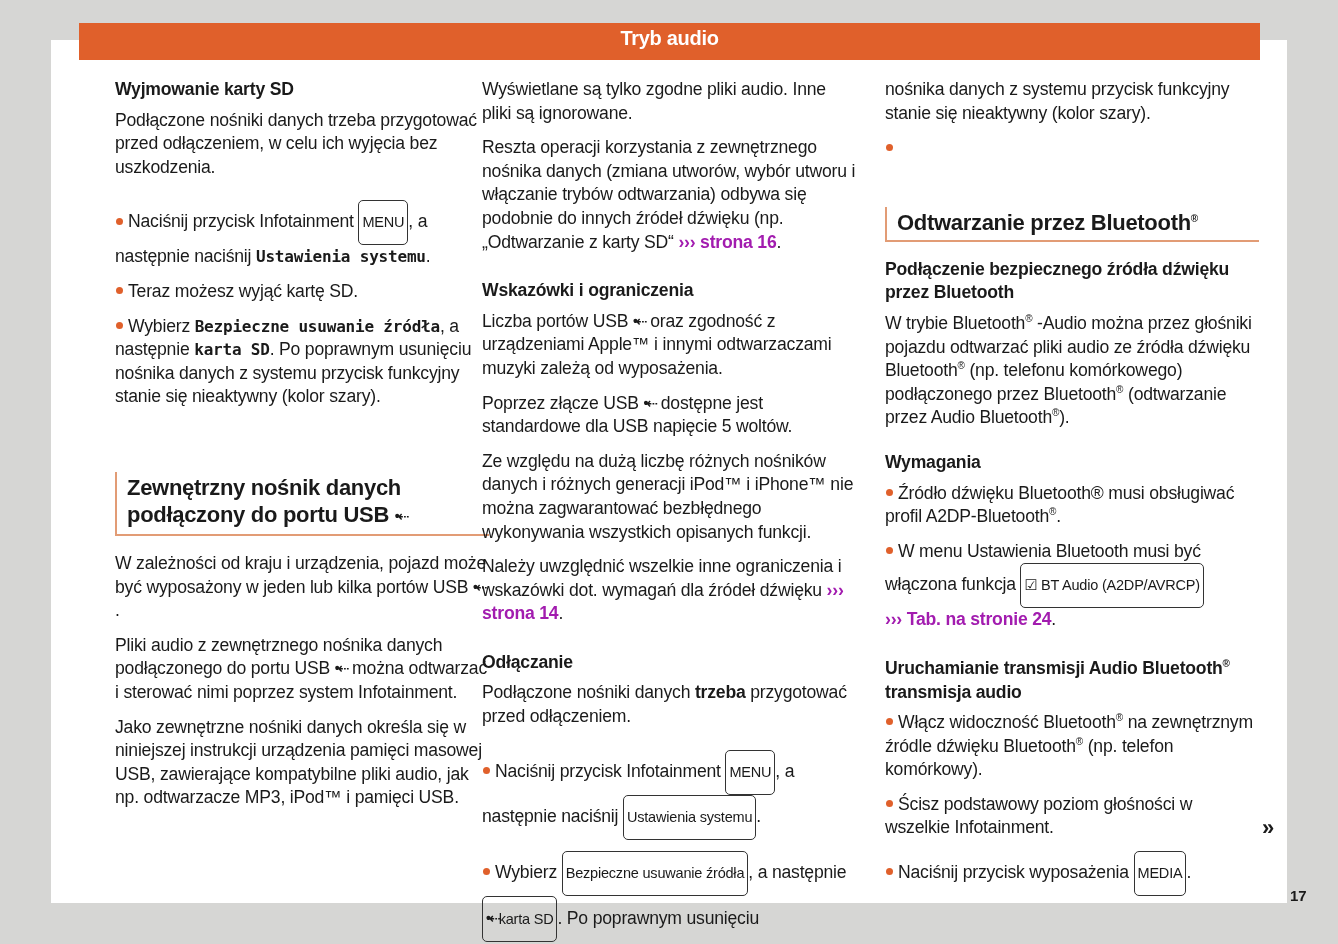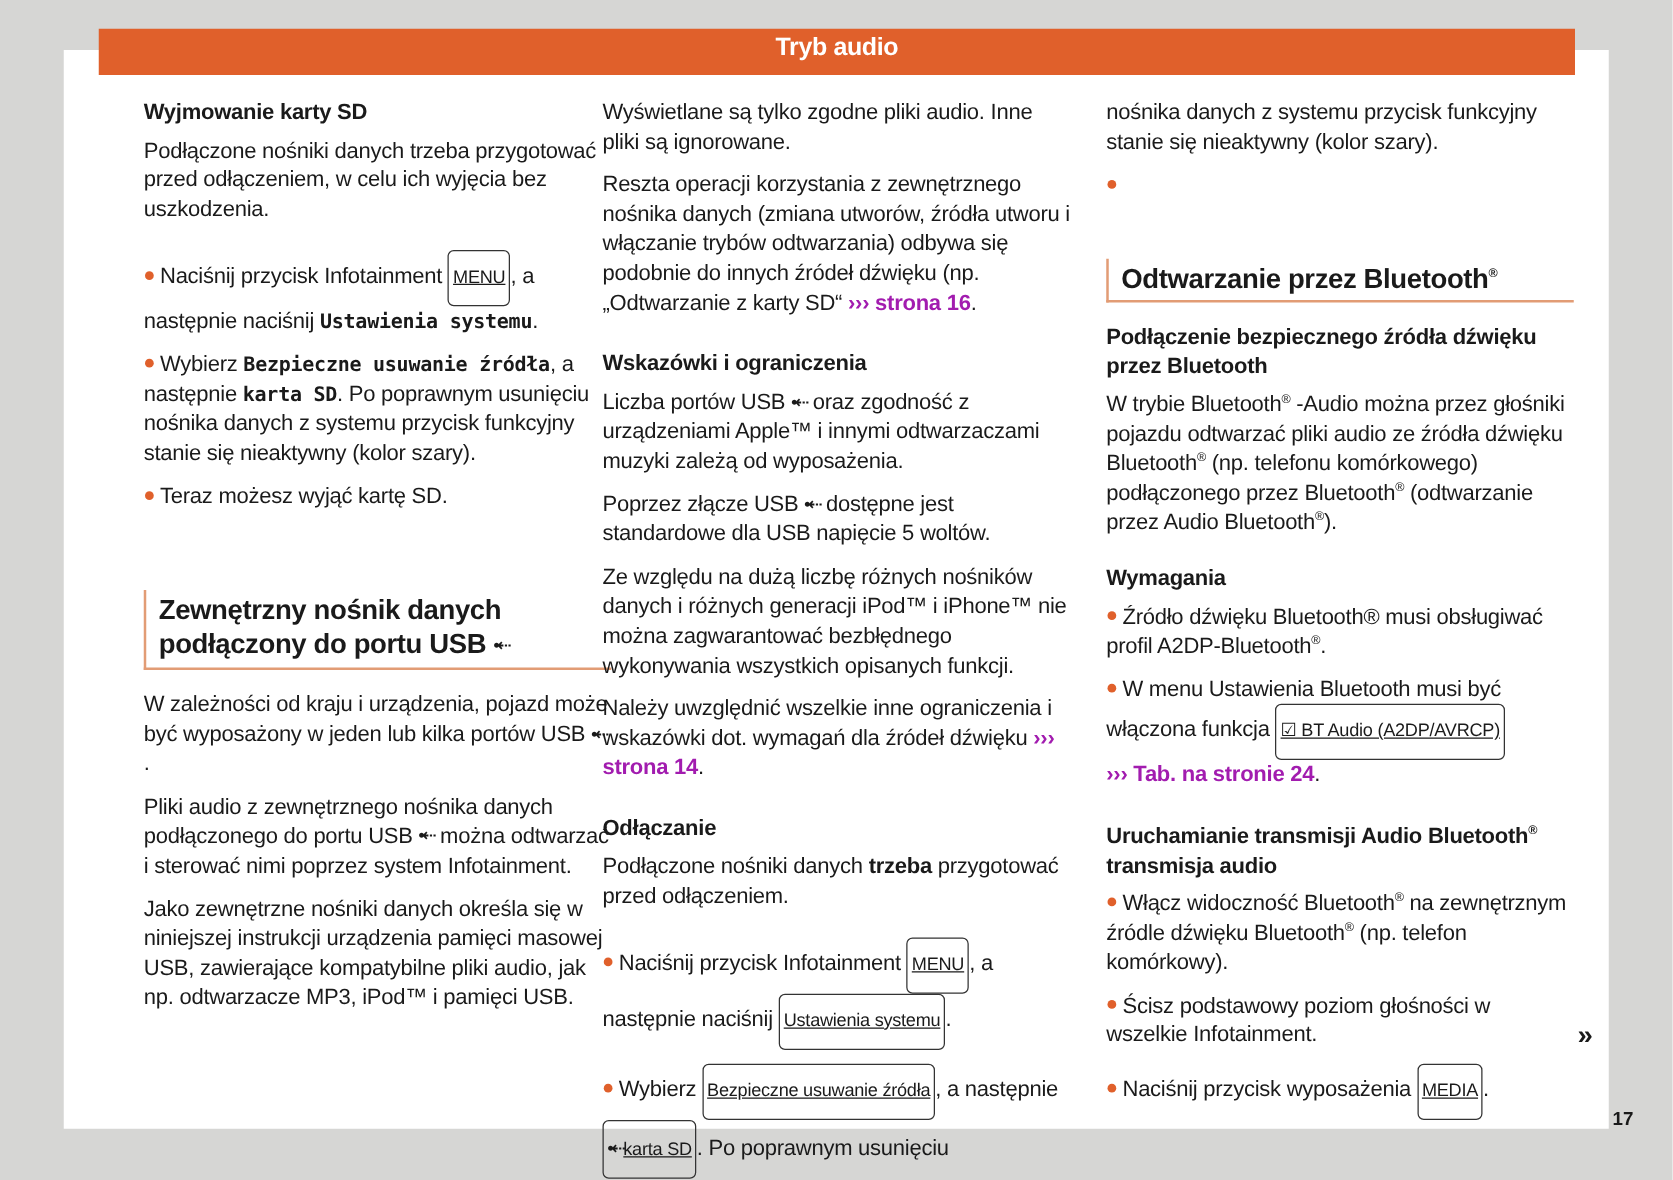--- a/index.html
+++ b/index.html
@@ -61,21 +61,20 @@
       font-size: 16px;
     }
     .key {
       display: inline-block;
       border: 1.3px solid #333;
       border-radius: 5px;
       padding: 12px 3px;
       font-size: 14.5px;
       line-height: 19px;
       vertical-align: baseline;
-      text-decoration: underline;
     }
     .xref { font-weight: bold; color: #a21caf; }
     .h2 {
       font-weight: bold;
       font-size: 22px;
       line-height: 27px;
       border-left: 2px solid #e29c75;
       border-bottom: 2px solid #e29c75;
       padding: 2px 0 4px 10px;
       margin: 0 0 16px 0;
@@ -106,32 +105,32 @@
 <div class="page"></div>
 <div class="header-bar">
   <span>Tryb audio</span>
 </div>
 
 <div class="col col1">
   <div class="h3">Wyjmowanie karty SD</div>
   <p>Podłączone nośniki danych trzeba przygotować przed odłączeniem, w celu ich wyjęcia bez uszkodzenia.</p>
   <div style="height:10px"></div>
   <p class="bullet"><span class="dot"></span><span>Naciśnij przycisk Infotainment </span><span class="key">MENU</span><span>, a następnie naciśnij </span><span class="mono">Ustawienia systemu</span><span>.</span></p>
+  <p class="bullet"><span class="dot"></span><span>Teraz możesz wyjąć kartę SD.</span></p>
   <p class="bullet"><span class="dot"></span><span>Wybierz </span><span class="mono">Bezpieczne usuwanie źródła</span><span>, a następnie </span><span class="mono">karta SD</span><span>. Po poprawnym usunięciu nośnika danych z systemu przycisk funkcyjny stanie się nieaktywny (kolor szary).</span></p>
-  <p class="bullet"><span class="dot"></span><span>Teraz możesz wyjąć kartę SD.</span></p>
   <div style="height:52px"></div>
   <div class="h2"><span>Zewnętrzny nośnik danych podłączony do portu USB </span><span class="usb">•⇠</span></div>
   <p><span>W zależności od kraju i urządzenia, pojazd może być wyposażony w jeden lub kilka portów USB </span><span class="usb">•⇠</span><span>.</span></p>
   <p><span>Pliki audio z zewnętrznego nośnika danych podłączonego do portu USB </span><span class="usb">•⇠</span><span> można odtwarzać i sterować nimi poprzez system Infotainment.</span></p>
   <p>Jako zewnętrzne nośniki danych określa się w niniejszej instrukcji urządzenia pamięci masowej USB, zawierające kompatybilne pliki audio, jak np. odtwarzacze MP3, iPod™ i pamięci USB.</p>
 </div>
 
 <div class="col col2">
   <p>Wyświetlane są tylko zgodne pliki audio. Inne pliki są ignorowane.</p>
-  <p><span>Reszta operacji korzystania z zewnętrznego nośnika danych (zmiana utworów, źródła utworu i włączanie trybów odtwarzania) odbywa się podobnie do innych źródeł dźwięku (np. „Odtwarzanie z karty SD“ </span><span class="xref">››› strona 16</span><span>.</span></p>
+  <p><span>Reszta operacji korzystania z zewnętrznego nośnika danych (zmiana utworów, wybór utworu i włączanie trybów odtwarzania) odbywa się podobnie do innych źródeł dźwięku (np. „Odtwarzanie z karty SD“ </span><span class="xref">››› strona 16</span><span>.</span></p>
   <div style="height:14px"></div>
   <div class="h3">Wskazówki i ograniczenia</div>
   <p><span>Liczba portów USB </span><span class="usb">•⇠</span><span> oraz zgodność z urządzeniami Apple™ i innymi odtwarzaczami muzyki zależą od wyposażenia.</span></p>
   <p><span>Poprzez złącze USB </span><span class="usb">•⇠</span><span> dostępne jest standardowe dla USB napięcie 5 woltów.</span></p>
   <p>Ze względu na dużą liczbę różnych nośników danych i różnych generacji iPod™ i iPhone™ nie można zagwarantować bezbłędnego wykonywania wszystkich opisanych funkcji.</p>
   <p><span>Należy uwzględnić wszelkie inne ograniczenia i wskazówki dot. wymagań dla źródeł dźwięku </span><span class="xref">››› strona 14</span><span>.</span></p>
   <div style="height:14px"></div>
   <div class="h3">Odłączanie</div>
   <p><span>Podłączone nośniki danych </span><b>trzeba</b><span> przygotować przed odłączeniem.</span></p>
   <div style="height:10px"></div>

